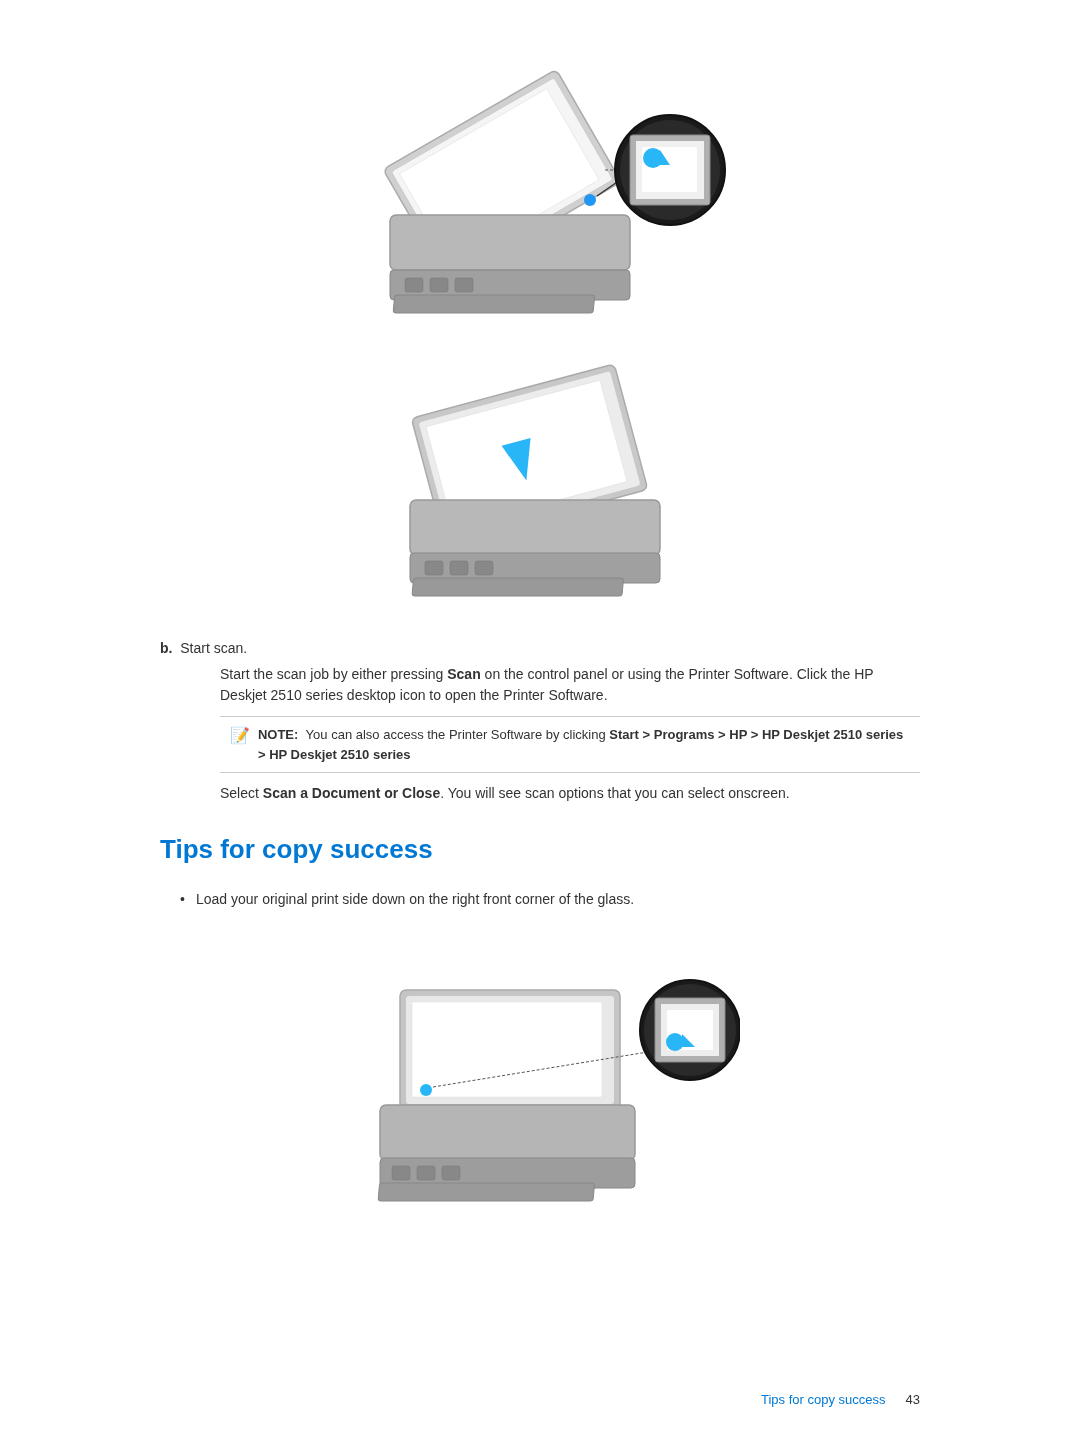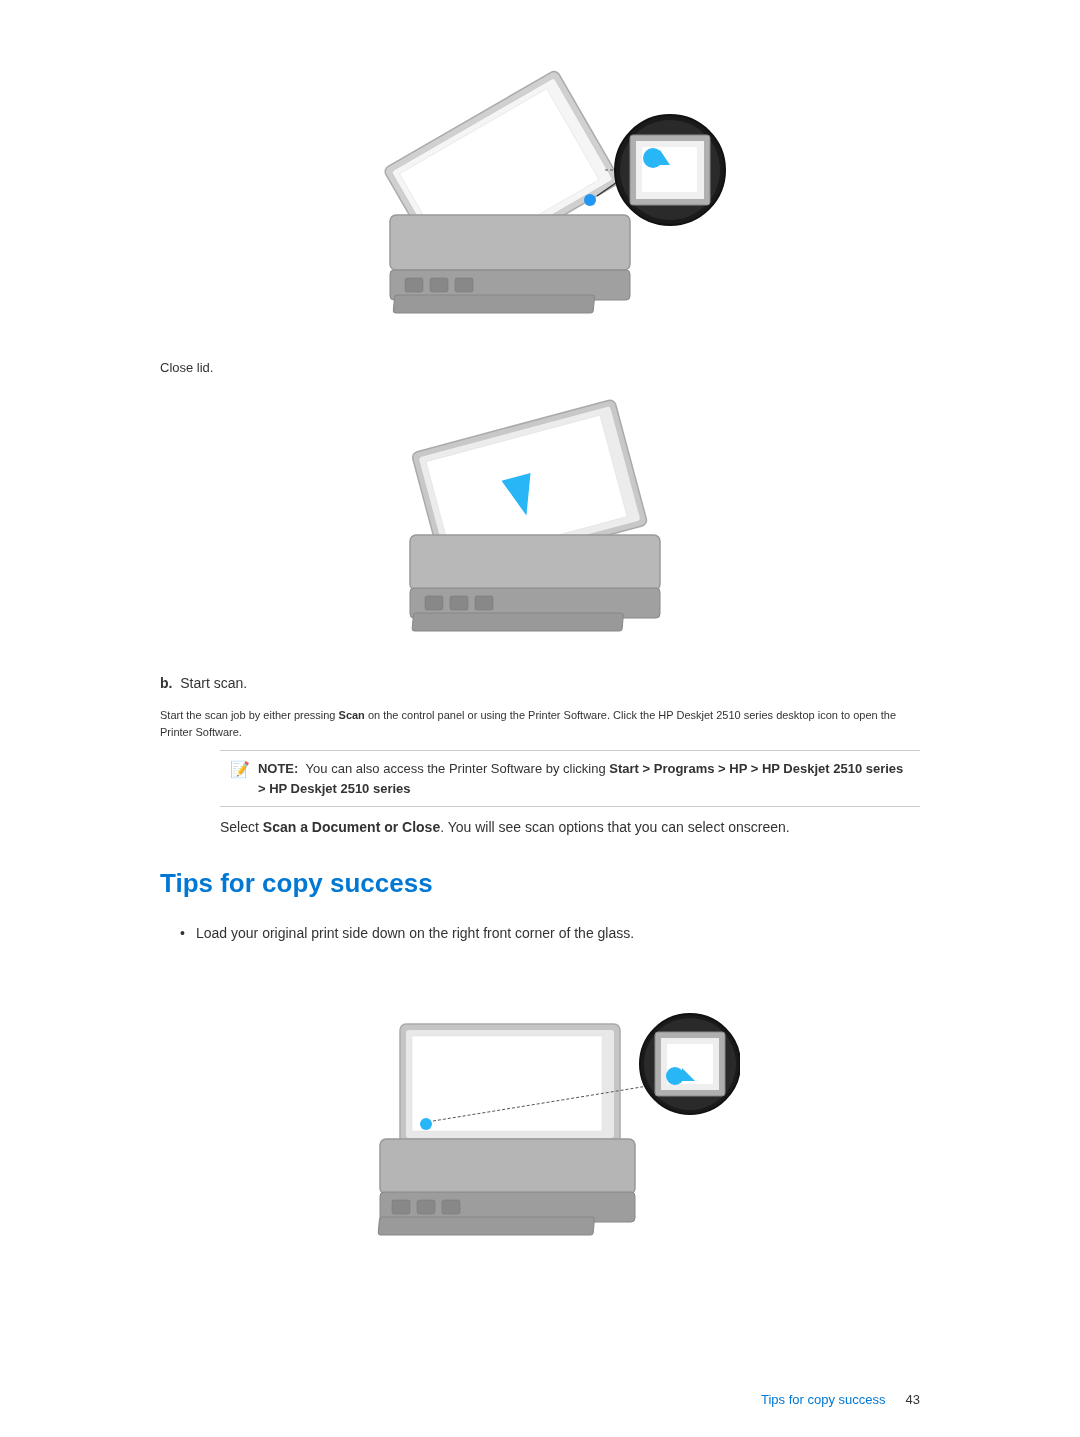--- a/index.html
+++ b/index.html
@@ -32,29 +32,30 @@
     }
 
     
     .step-b {
       margin: 20px 0 0 0;
     }
 
     .step-b-header {
       font-size: 14px;
       color: #333;
-      margin-bottom: 16px;
+      margin-bottom: 8px;
     }
 
     .step-b-header b {
       font-weight: bold;
     }
 
     .step-b-desc {
-      font-size: 11px;
+      margin-left: 60px;
+      font-size: 14px;
       color: #333;
       line-height: 1.5;
       margin-bottom: 10px;
     }
 
     
     .note-box {
       margin-left: 60px;
       border-top: 1px solid #cccccc;
       border-bottom: 1px solid #cccccc;
@@ -186,21 +187,20 @@
       <rect x="312" y="87" width="55" height="45" fill="white"></rect>
 
       <circle cx="323" cy="98" r="10" fill="#29b6f6"></circle>
 
       <polygon points="330,90 340,105 320,105" fill="#29b6f6"></polygon>
 
       <line x1="275" y1="110" x2="285" y2="110" stroke="#555" stroke-width="1" stroke-dasharray="3,2"></line>
     </svg>
   </div>
 
-  <p class="close-lid-label">Close lid.</p>
 
   <div class="printer-illustration">
     <svg width="360" height="260" viewBox="0 0 360 260">
 
       <g transform="translate(50, 30)">
 
         <g transform="rotate(-15, 80, 90)">
           <rect x="20" y="10" width="210" height="130" rx="6" ry="6" fill="#c8c8c8" stroke="#aaa" stroke-width="1.5"></rect>
           <rect x="26" y="16" width="198" height="118" rx="3" ry="3" fill="#ececec"></rect>
           <rect x="32" y="22" width="180" height="105" fill="white" stroke="#ddd" stroke-width="0.5"></rect>

